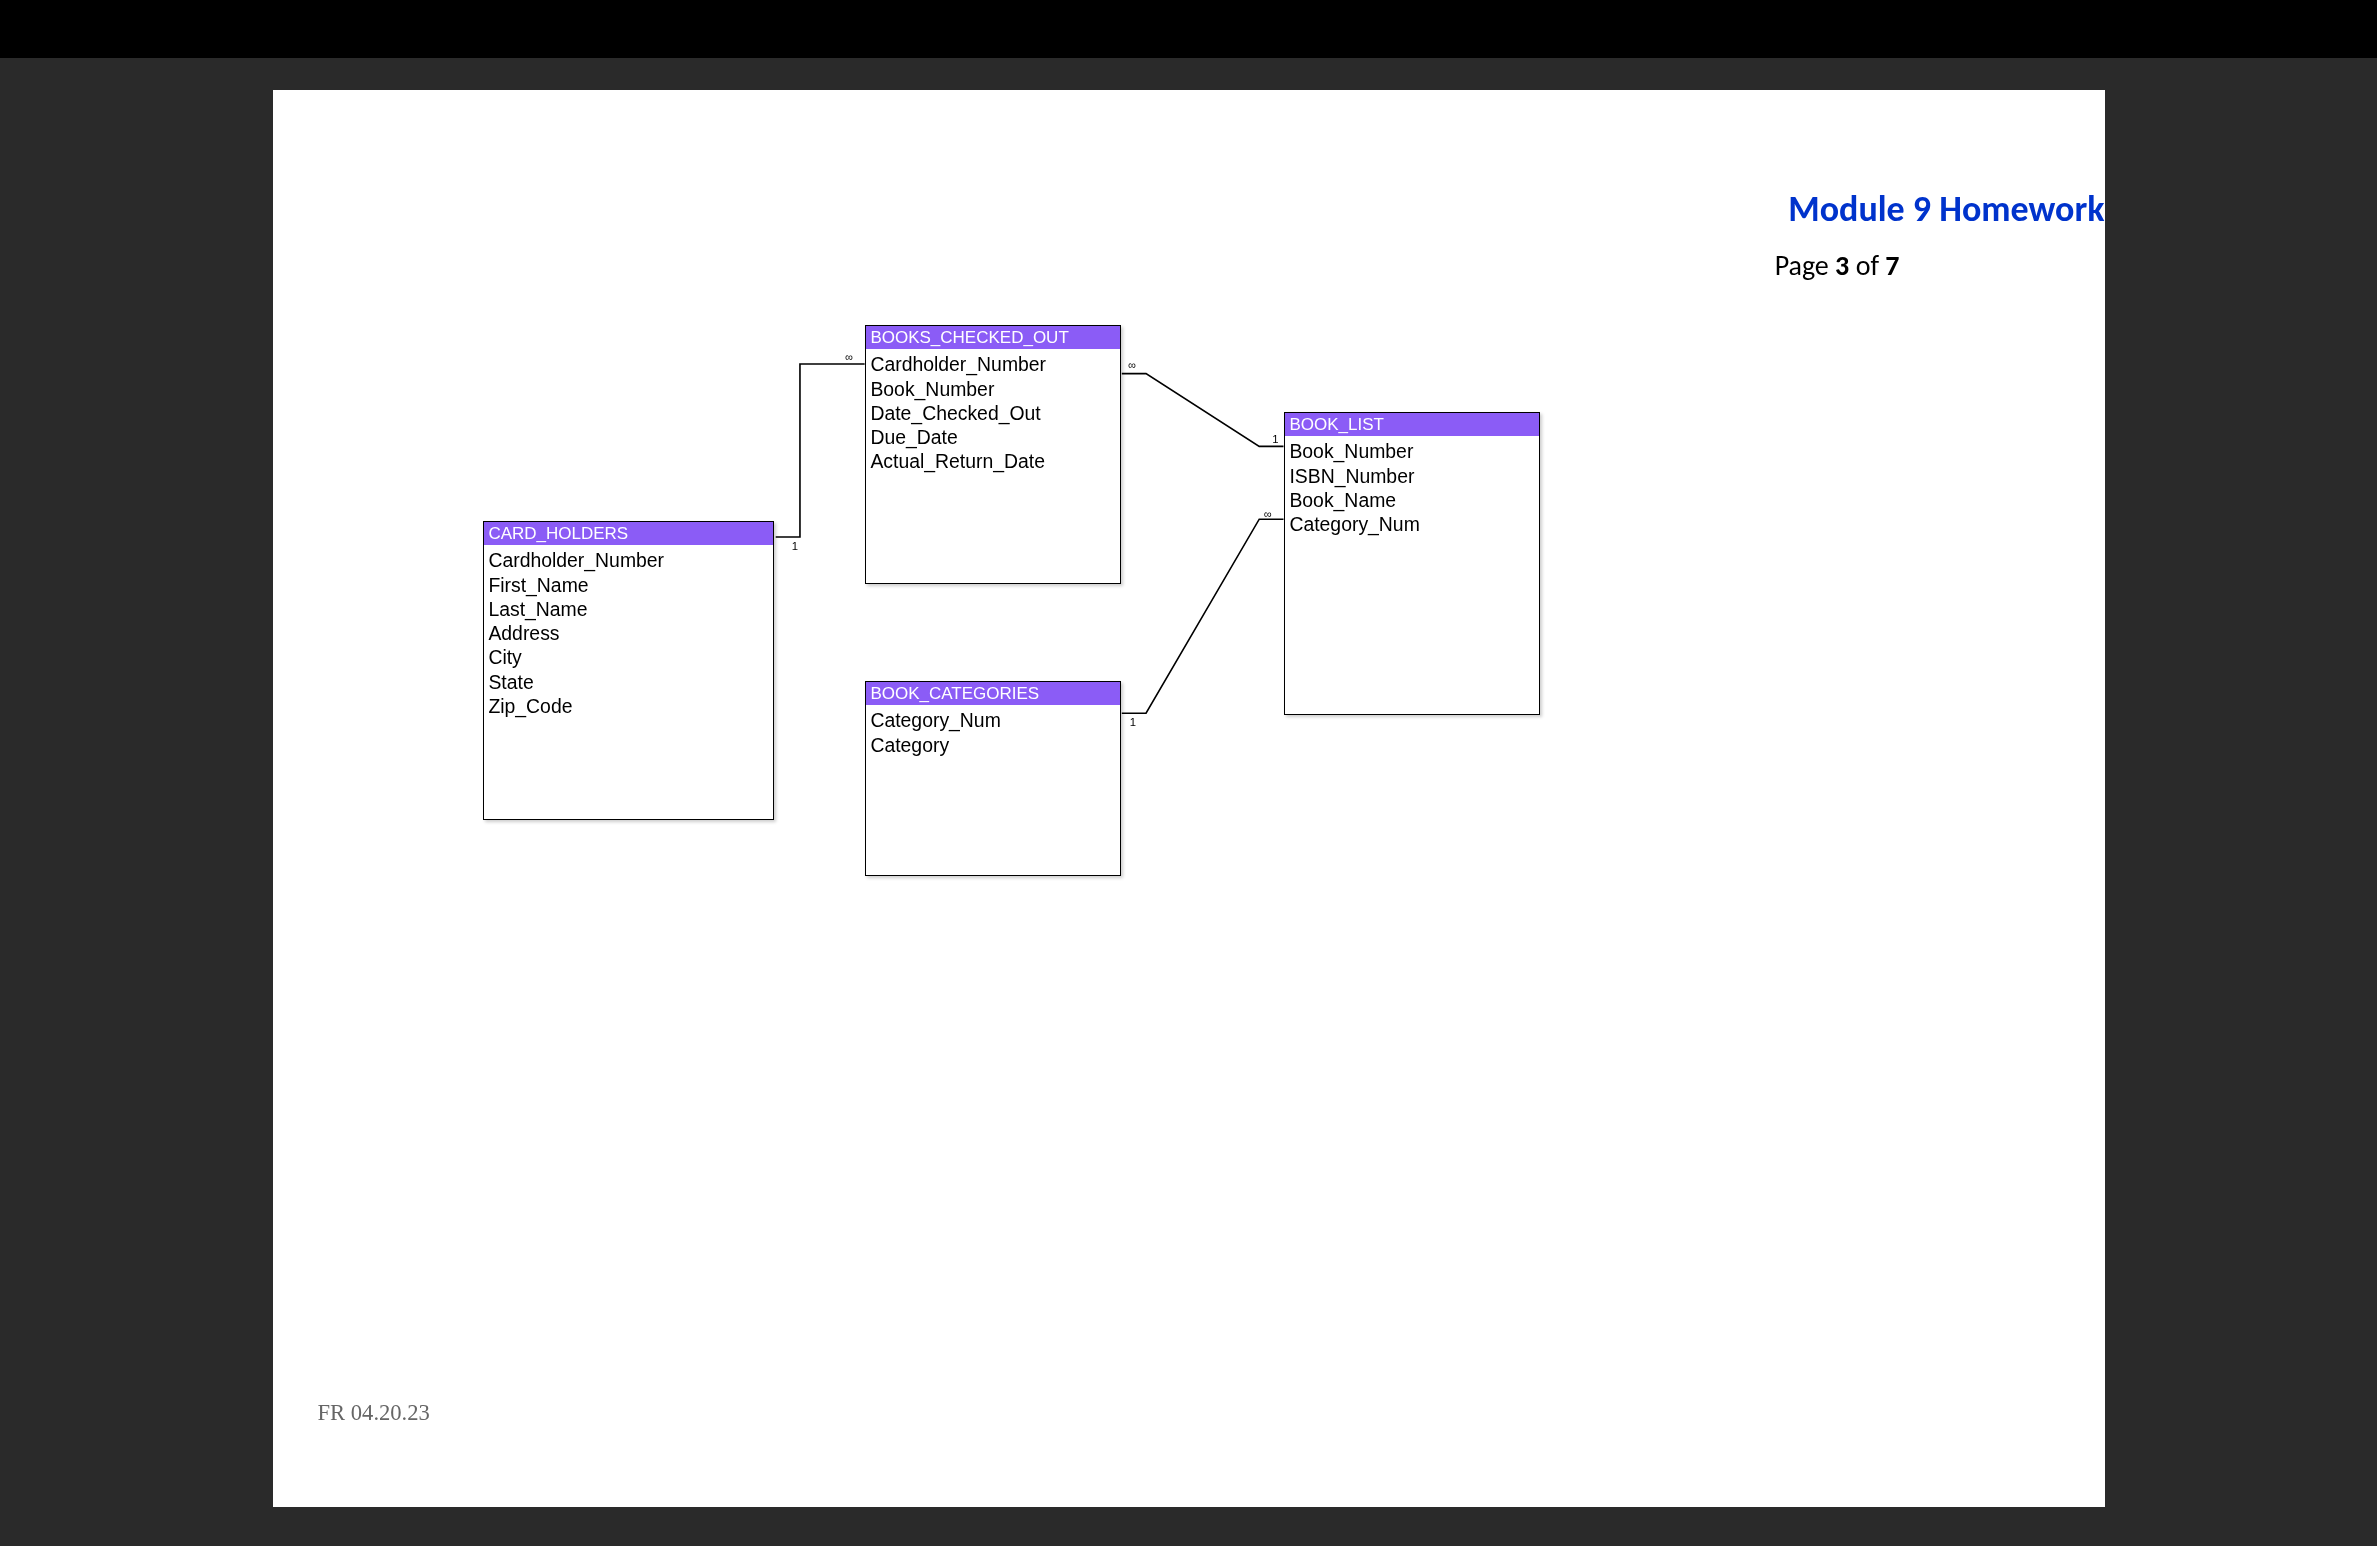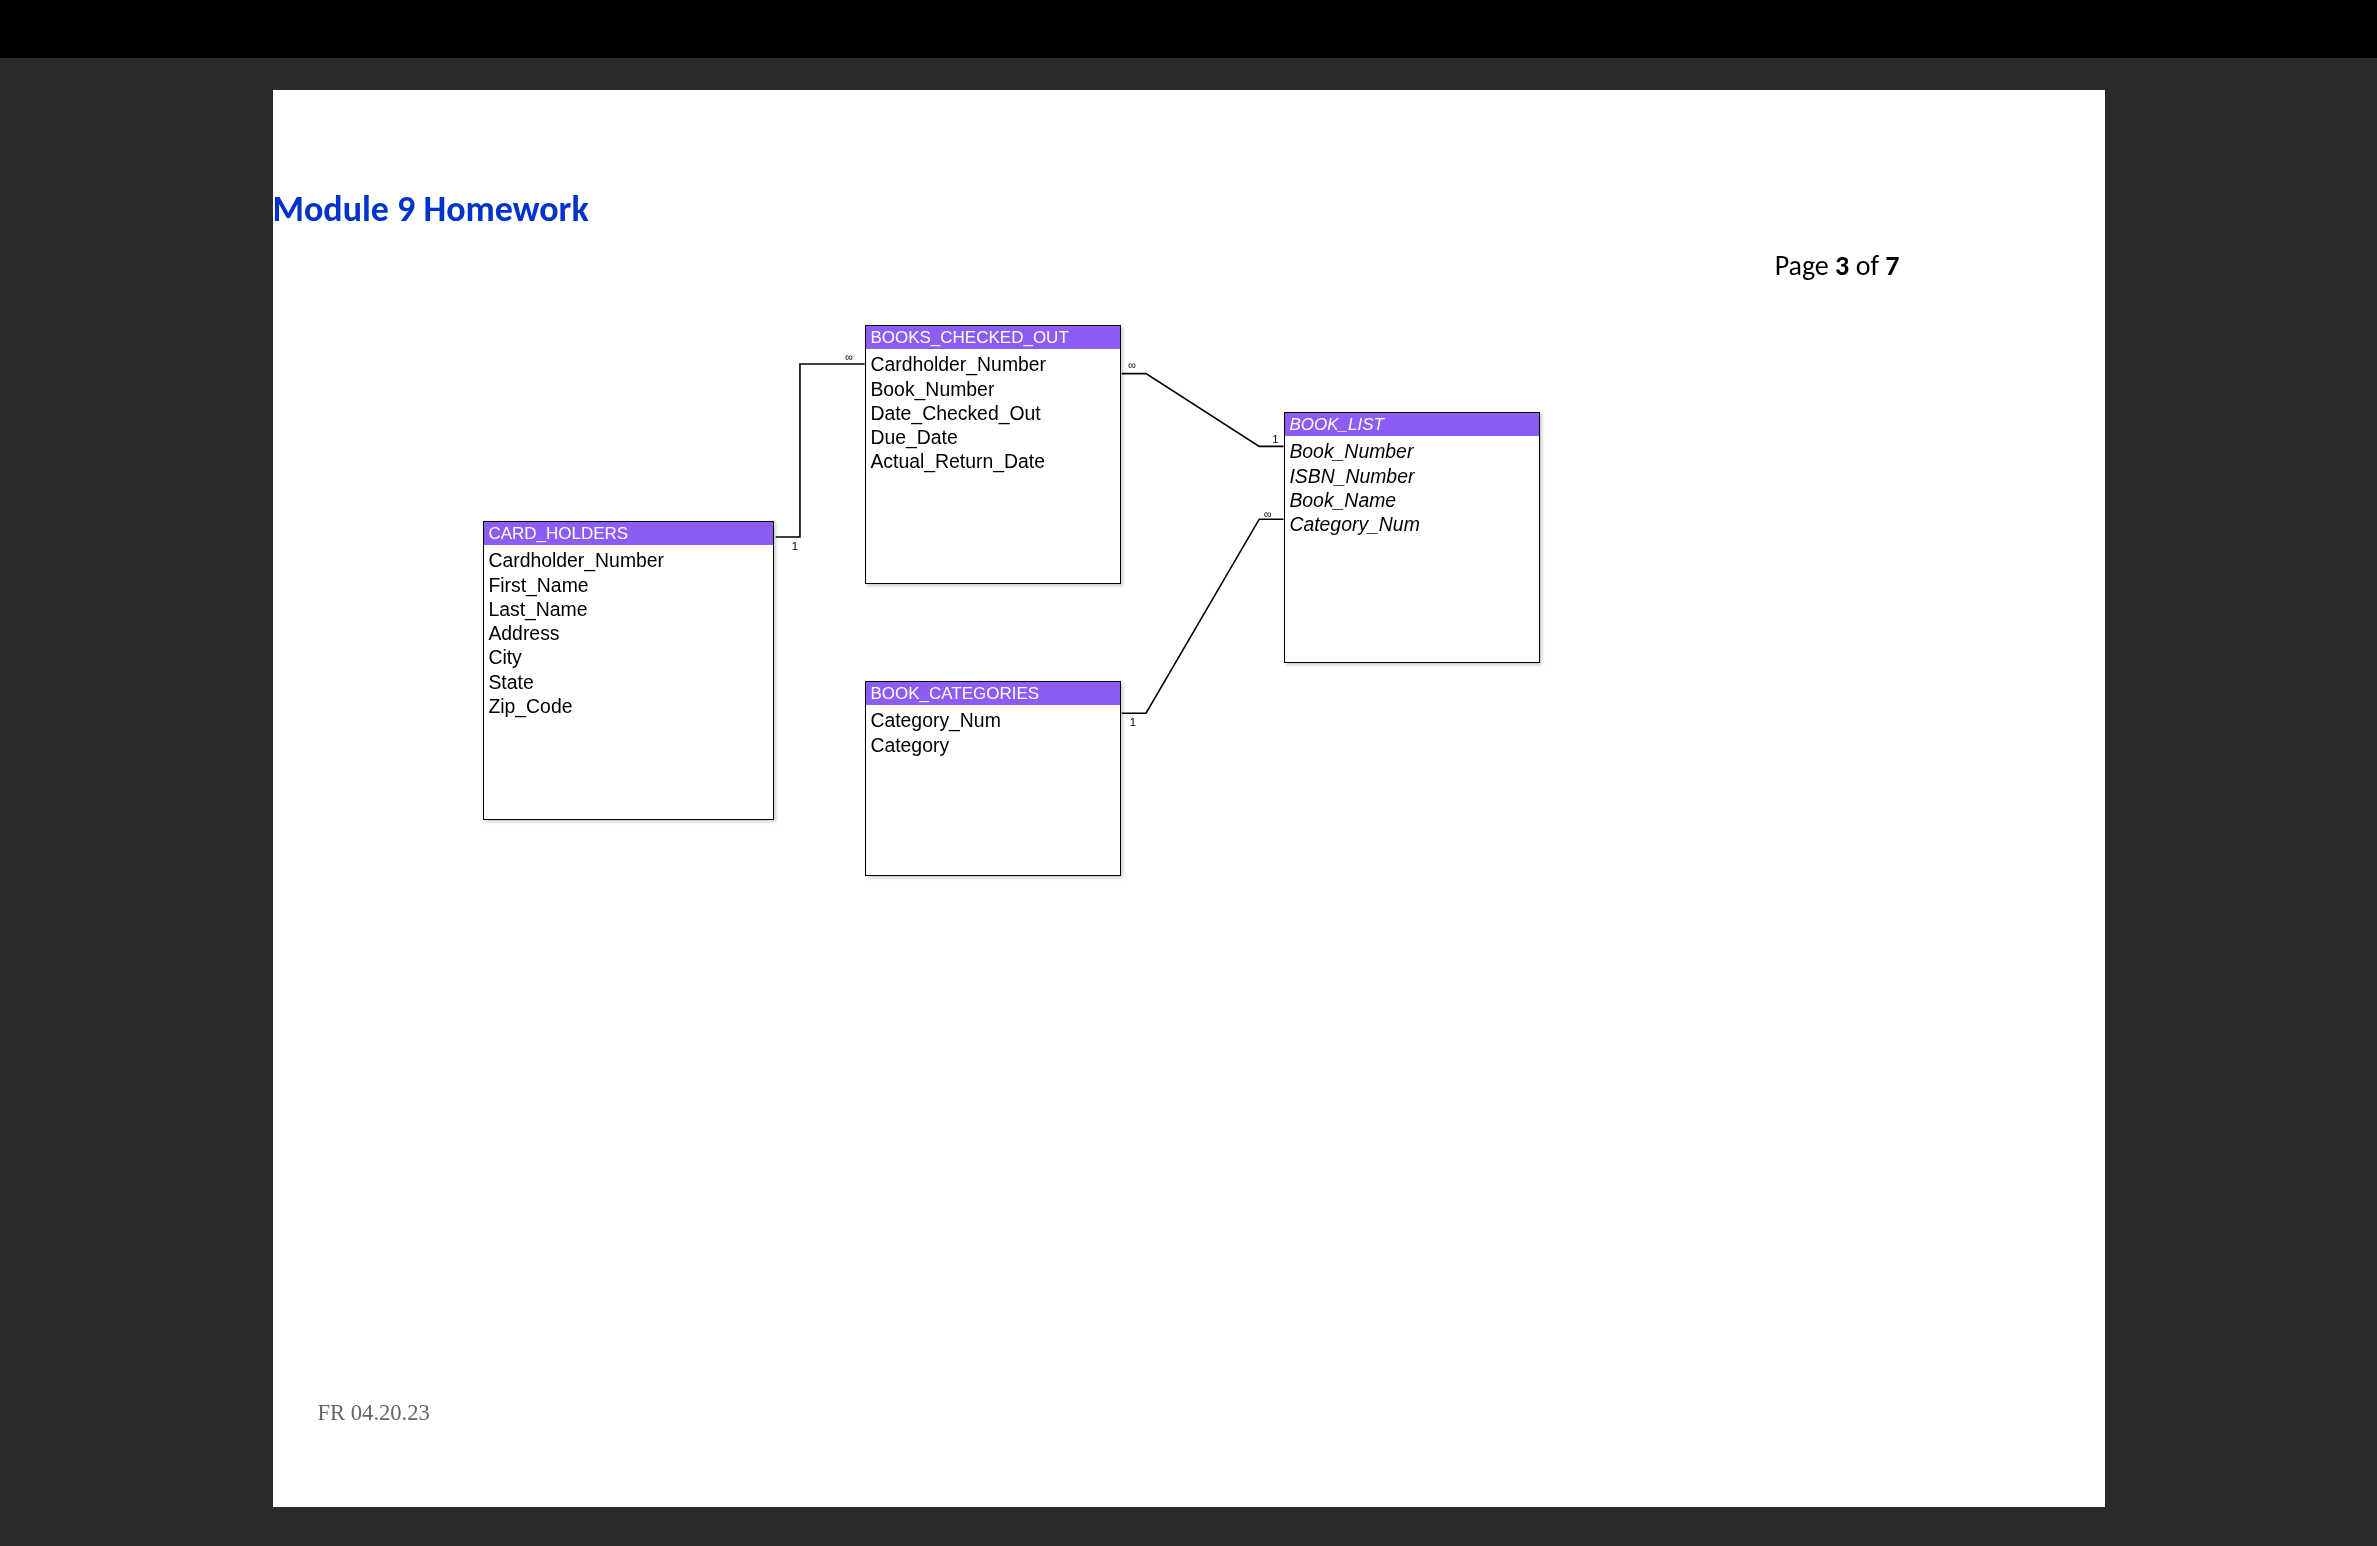--- a/index.html
+++ b/index.html
@@ -24,21 +24,21 @@
       background: #fff;
       width: 1832px;
       height: 1417px;
       position: relative;
       font-family: 'Times New Roman', serif;
     }
     .header-area {
       position: absolute;
       top: 97px;
       width: 100%;
-      text-align: left;
+      text-align: right;
     }
     .title-line1, .title-line2 {
       color: #0033cc;
       font-weight: bold;
       font-size: 36px;
       font-family: 'Calibri', Arial, sans-serif;
     }
     .page-indicator {
       position: absolute;
       top: 158px;
@@ -82,21 +82,21 @@
     }
     .entity-field {
       font-family: Arial, sans-serif;
       font-size: 19.4px;
       color: #000;
       line-height: 1.25;
     }
     #entity-card-holders { left: 0; top: 180px; width: 291px; height: 299px; margin-top: 16px; }
     #entity-books-checked-out { left: 382px; top: 0; width: 256px; height: 259px; }
     #entity-book-categories { left: 382px; top: 356px; width: 256px; height: 195px; }
-    #entity-book-list { left: 801px; top: 87px; width: 256px; height: 251px; font-style: italic; }
+    #entity-book-list { left: 801px; top: 87px; width: 256px; height: 303px; }
     svg.relationships {
       position: absolute;
       top: 0;
       left: 0;
       width: 1132px;
       height: 728px;
       pointer-events: none;
     }
     .rel-label {
       font-family: Arial, sans-serif;

